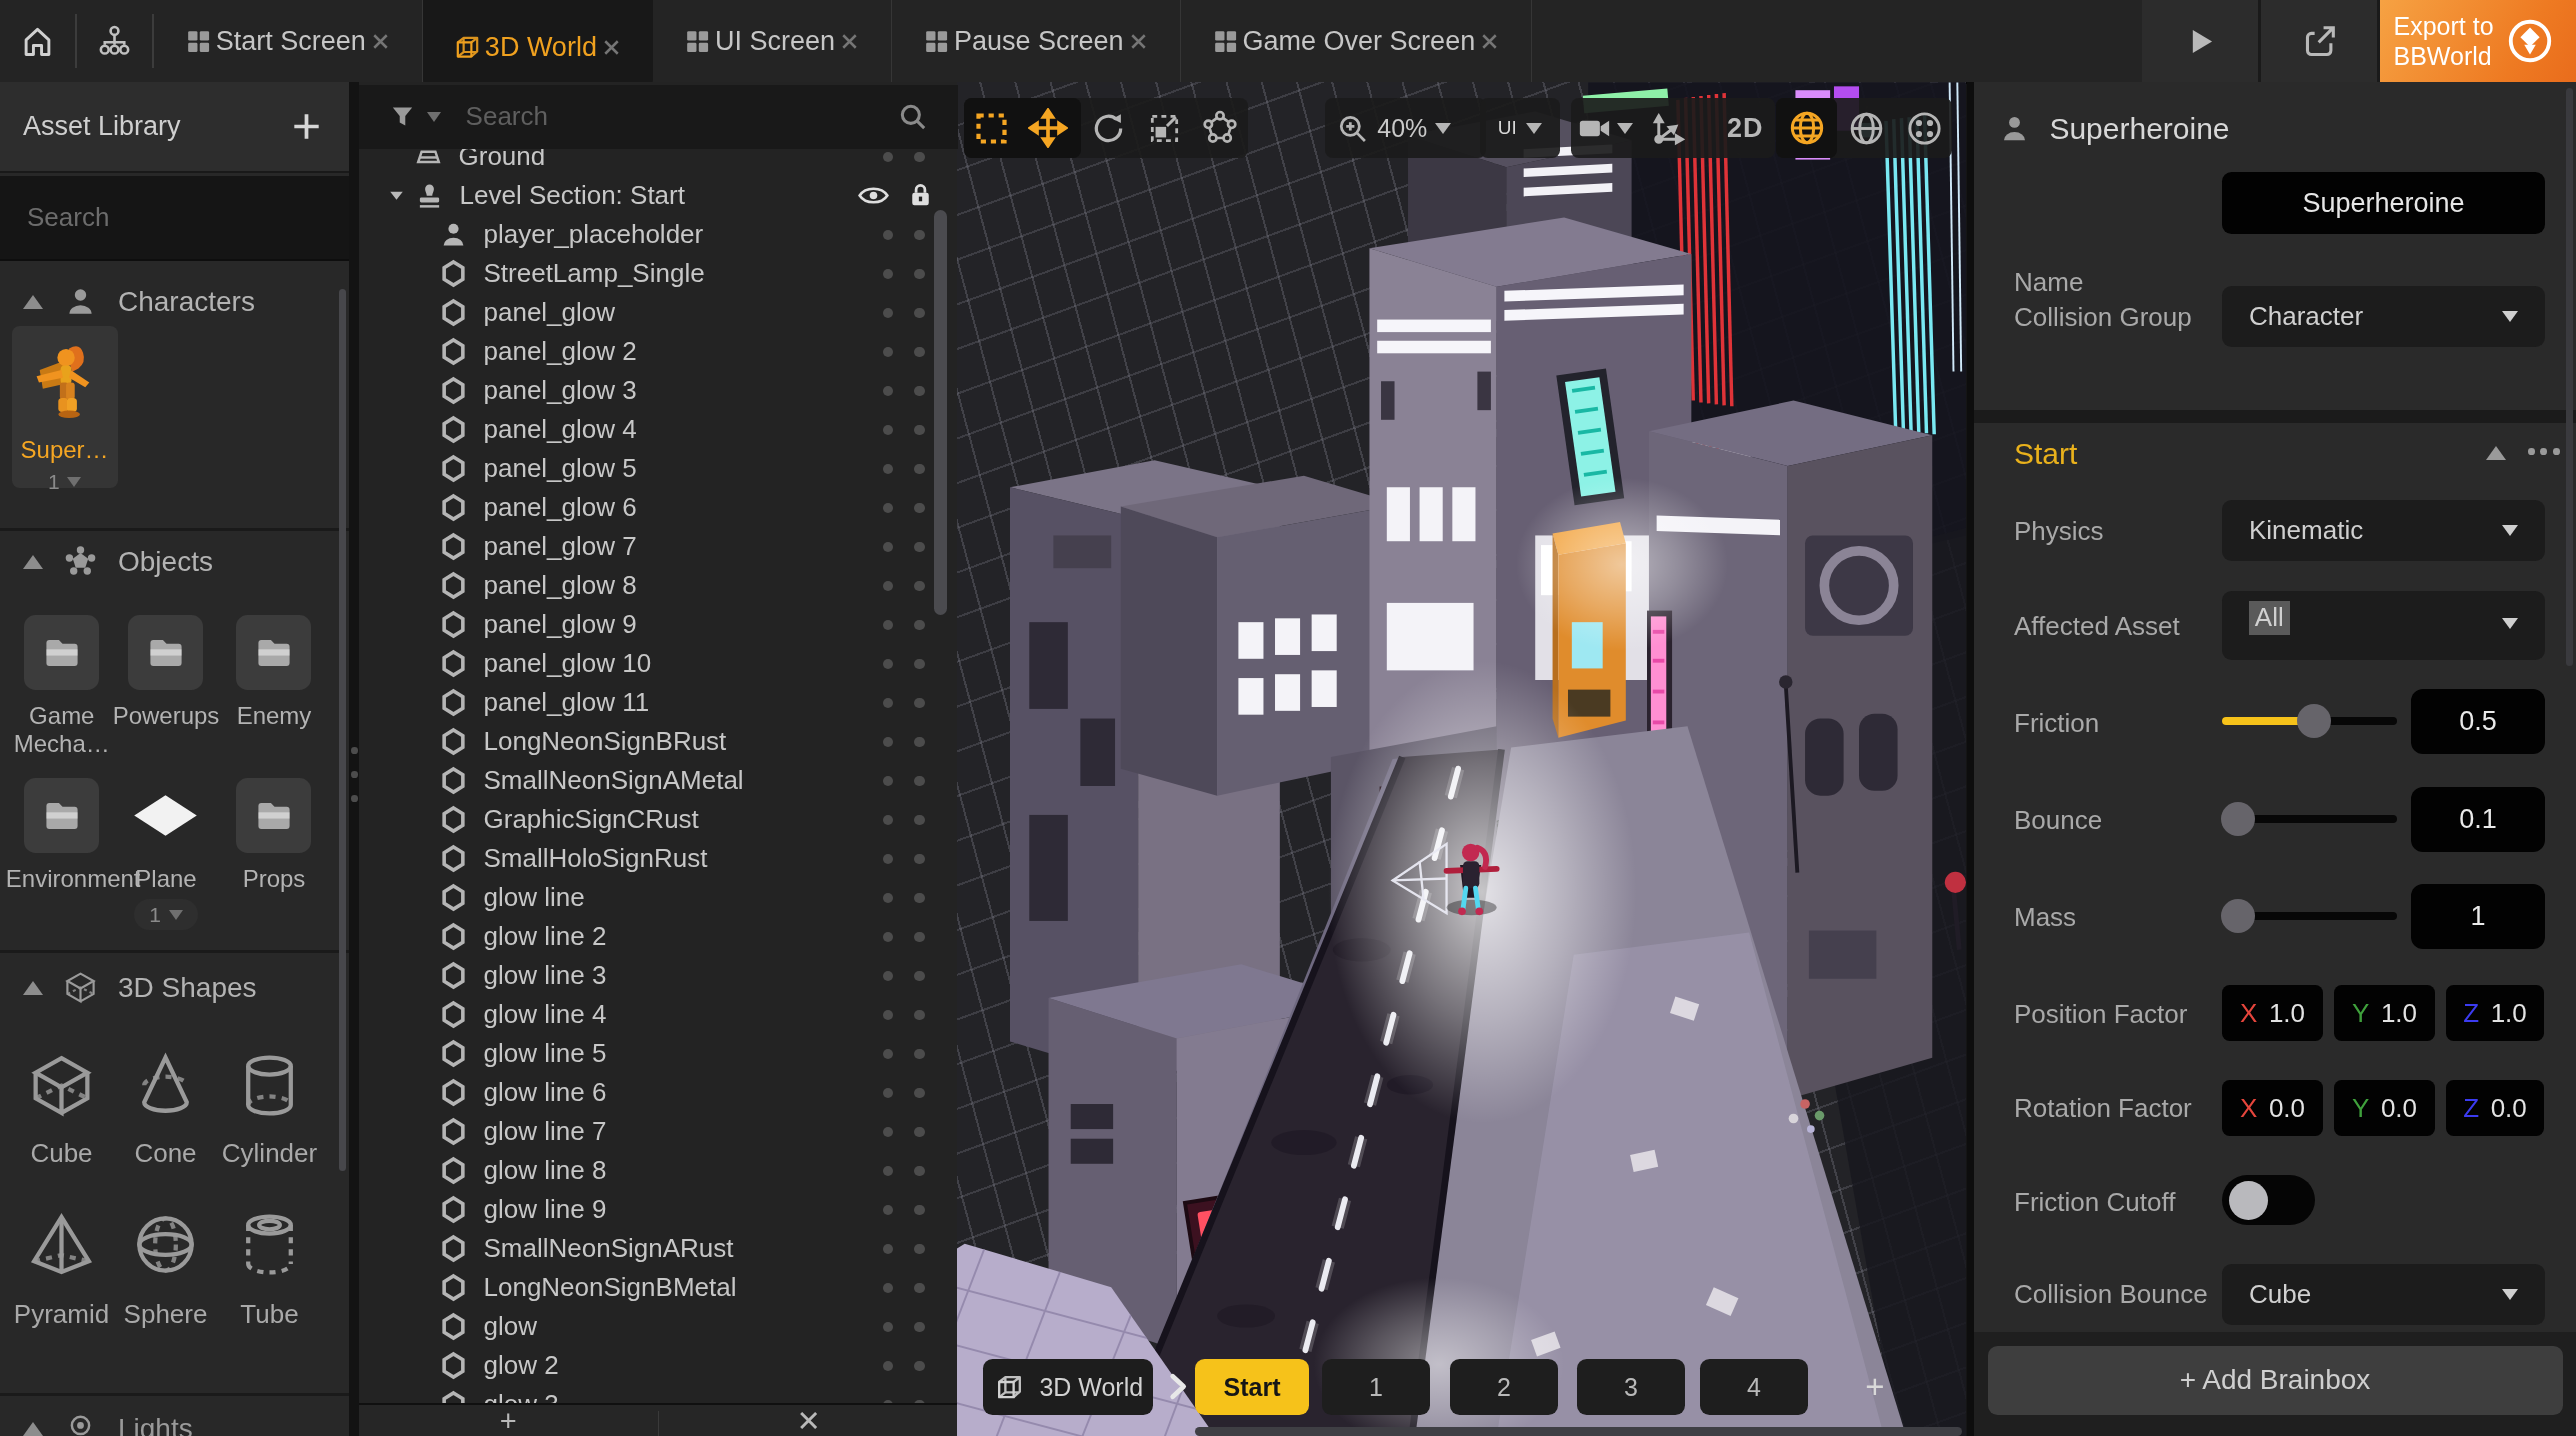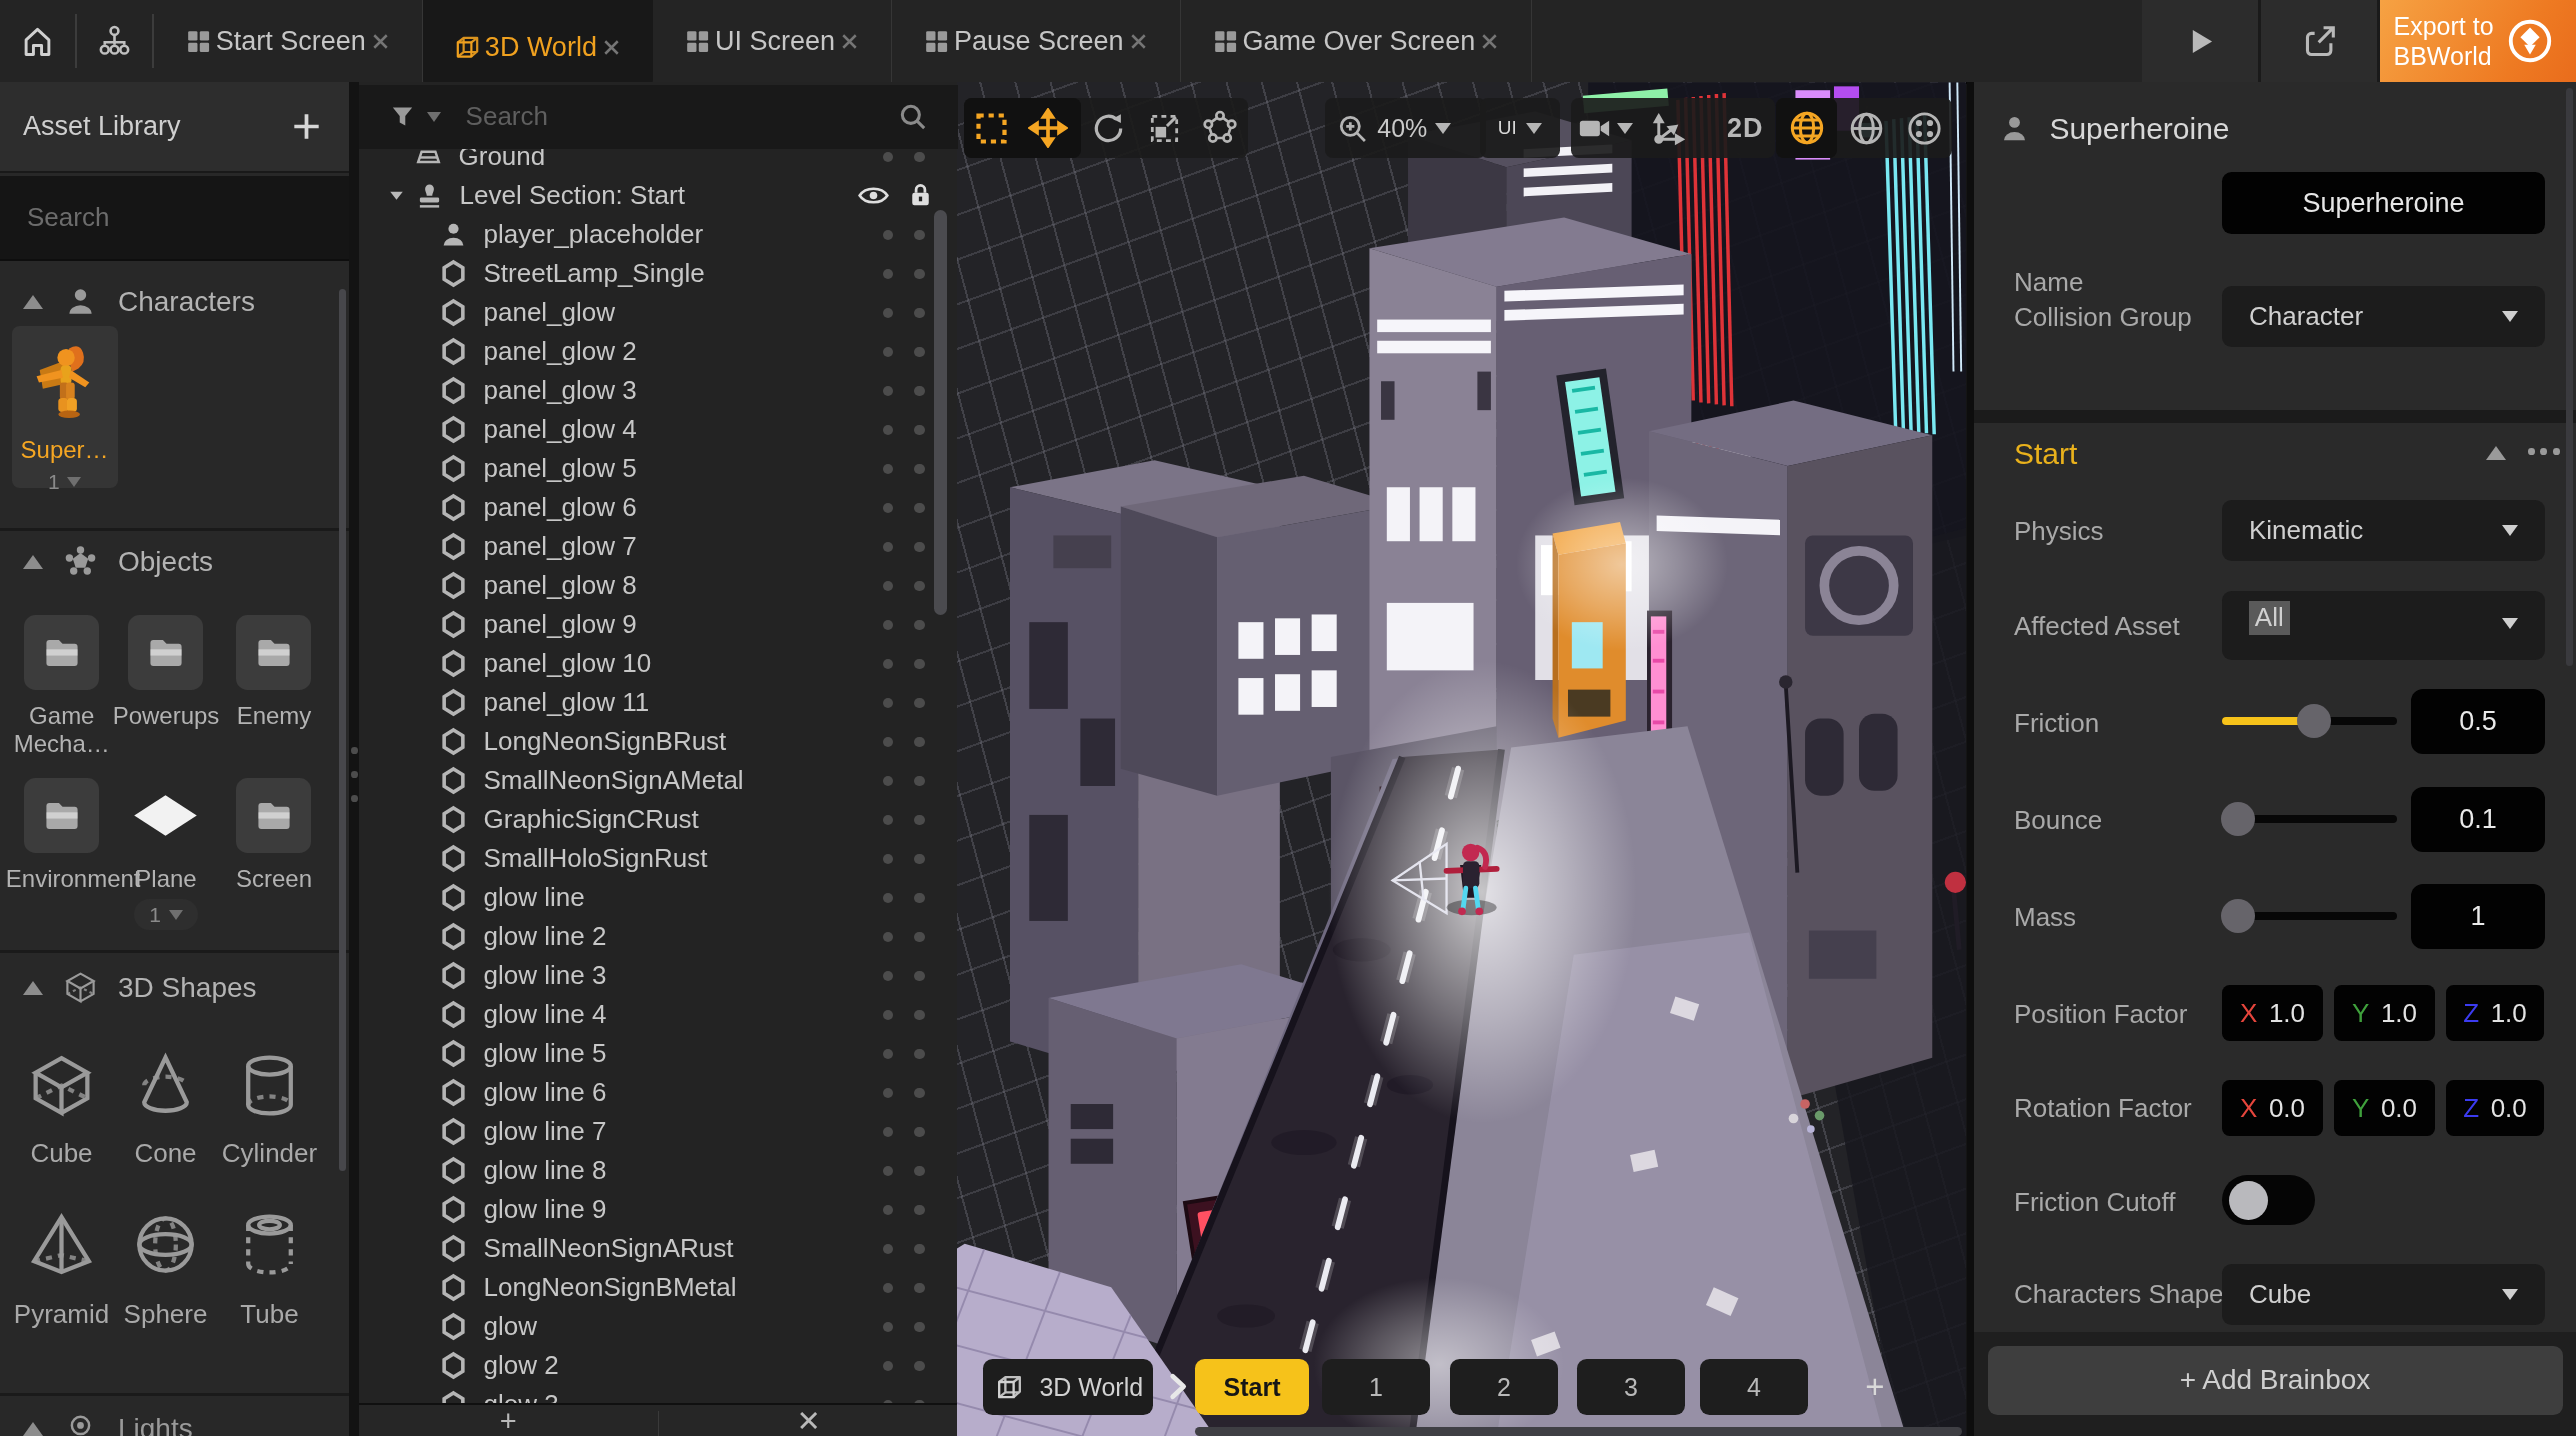--- a/index.html
+++ b/index.html
@@ -557,21 +557,21 @@
             <use href="#i-plane"></use>
           </svg>
         </div>
       <div class="tile" style="left:236px;top:696px;">
           <svg width="44" height="44" viewBox="0 0 46 46">
             <use href="#i-folder"></use>
           </svg>
         </div>
       <div class="tilelbl" style="left:5.8px;top:783px;">Environment</div>
       <div class="tilelbl" style="left:110px;top:783px;">Plane</div>
-      <div class="tilelbl" style="left:218px;top:783px;">Screen</div>
+      <div class="tilelbl" style="left:218px;top:783px;">Props</div>
       <div class="pill" style="left:134px;top:817px;">
         <span>1</span>
           <span class="tri-dn-s"></span>
       </div>
     </div>
 
     <div class="divh" style="top:868px;"></div>
 
     <div class="sec-head" style="top:887px;">
       <span class="tri-up"></span>
@@ -1580,21 +1580,21 @@
     <div class="chip" style="left:472px;top:998px;width:98px;">
         <span class="ax-z">Z</span>
         <span>0.0</span>
       </div>
 
     <span class="in-label" style="top:1105px;">Friction Cutoff</span>
     <div class="toggle" style="top:1093px;">
         <div class="knob"></div>
       </div>
 
-    <span class="in-label" style="top:1197px;">Characters Shape</span>
+    <span class="in-label" style="top:1197px;">Collision Bounce</span>
     <div class="in-select" style="top:1182px;">
       <span>Cube</span>
         <span class="caret-s"></span>
     </div>
 
     <div class="bb-band">
       <div class="bb-btn">
           <span>+ Add Brainbox</span>
         </div>
     </div>

